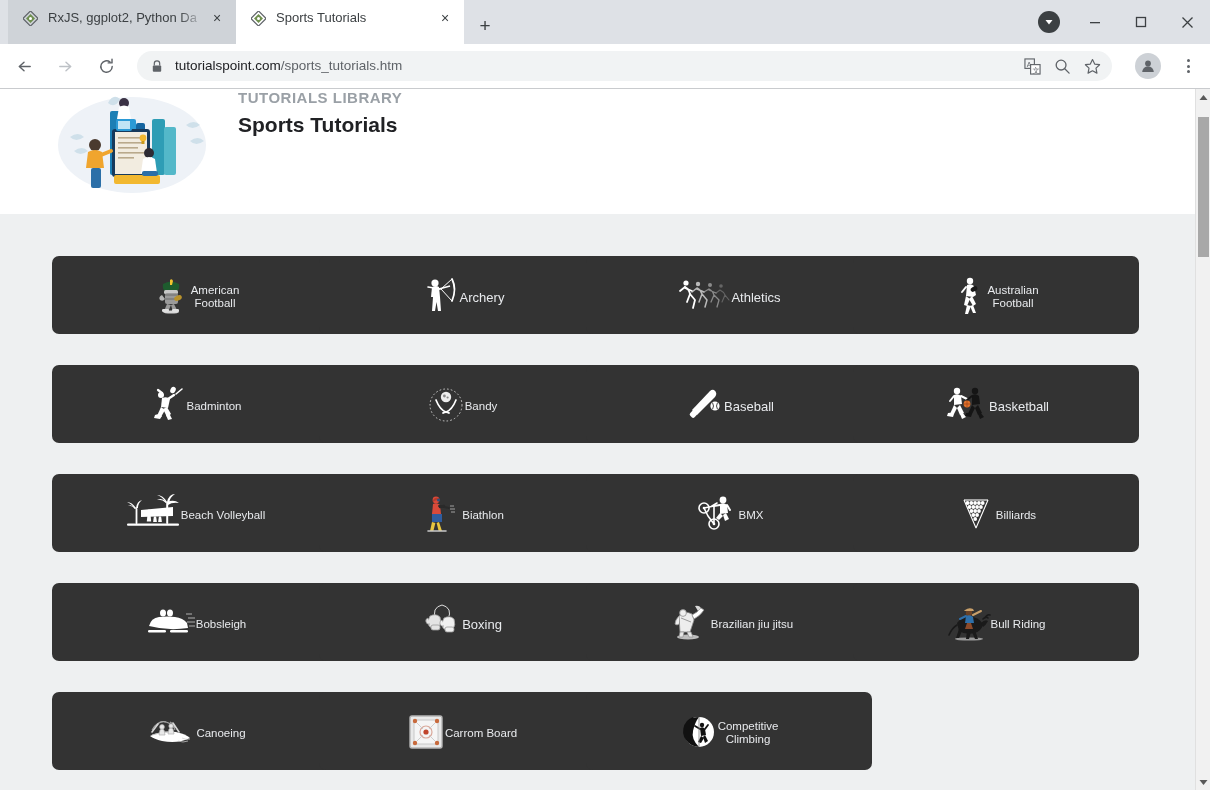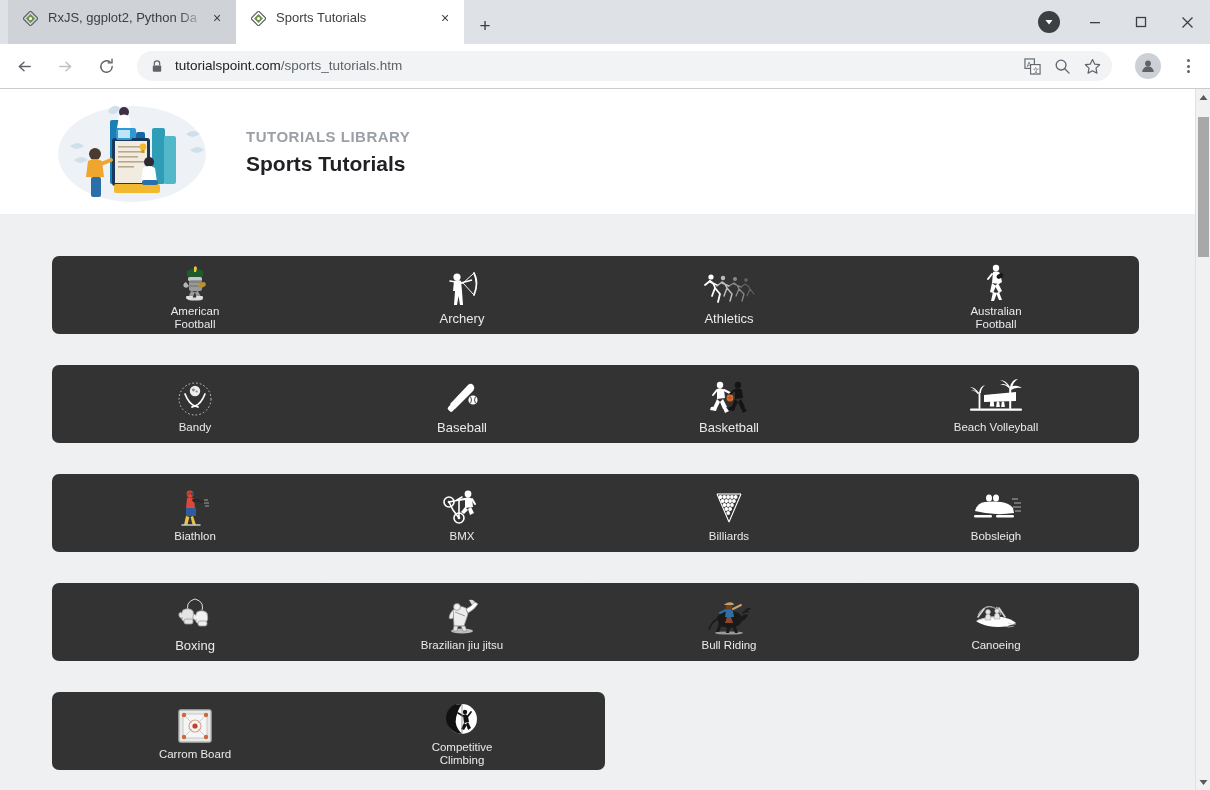--- a/index.html
+++ b/index.html
@@ -161,23 +161,22 @@
     position: absolute;
     top: 0; left: 0; right: 15px; bottom: 0;
     background: #eef0f1;
     overflow: hidden;
   }
 
   .page-header {
     background: #ffffff;
     height: 125px;
     display: flex;
-    align-items: center;
     padding-left: 52px;
-    gap: 34px;
+    gap: 26px;
   }
   .hero-art {
     width: 160px; height: 108px;
     position: relative;
     flex: 0 0 160px;
   }
   .header-text .kicker {
     font-size: 15px;
     letter-spacing: .5px;
     color: #9aa0a6;
@@ -196,21 +195,21 @@
     grid-template-columns: repeat(4, 257px);
     gap: 31px 10px;
     justify-content: start;
   }
   .tile {
     width: 286px;
     height: 78px;
     background: #333333;
     border-radius: 7px;
     display: flex;
-    flex-direction: column;
+    flex-direction: row;
     align-items: center;
     justify-content: center;
     padding-top: 4px;
     cursor: pointer;
   }
   .tile-icon {
     height: 40px;
     display: flex; align-items: center; justify-content: center;
     margin-bottom: 2px;
   }
@@ -497,20 +496,37 @@
               <path d="M19 20 l4 8 l-3 2 l-4 -7 Z"></path>
               <path d="M14 29 l-2 9 h3 l3 -8 Z"></path>
               <path d="M20 29 l3 8 h-3 l-3 -7 Z"></path>
               <path d="M13 11 l-4 5" stroke="#ffffff" stroke-width="2" fill="none" stroke-linecap="round"></path>
             </svg>
           </div>
           <div class="tile-label">Australian
 Football</div>
         </div>
 
+        <div class="tile">
+          <div class="tile-icon">
+            <svg width="38" height="40" viewBox="0 0 38 40" fill="#ffffff">
+              <circle cx="12" cy="10" r="3"></circle>
+              <ellipse cx="24" cy="5" rx="2.6" ry="3.4" transform="rotate(25 24 5)"></ellipse>
+              <path d="M27 9 l6 -5" stroke="#ffffff" stroke-width="1.6" fill="none" stroke-linecap="round"></path>
+              <path d="M13 13 q5 -2 8 1 l-2 9 l-7 -1 Z"></path>
+              <path d="M19 14 l6 -4" stroke="#ffffff" stroke-width="2.2" fill="none" stroke-linecap="round"></path>
+              <path d="M13 8 l-4 -3" stroke="#ffffff" stroke-width="2.2" fill="none" stroke-linecap="round"></path>
+              <path d="M12 22 l-4 9 l4 1 l4 -7 Z"></path>
+              <path d="M18 22 l4 7 l-4 3 l-4 -8 Z"></path>
+              <path d="M6 30 q4 -2 7 1 l-2 3 l-6 -1 Z"></path>
+              <path d="M20 28 l3 6 l-4 1 l-2 -5 Z"></path>
+            </svg>
+          </div>
+          <div class="tile-label">Badminton</div>
+        </div>
 
         <div class="tile">
           <div class="tile-icon">
             <svg width="38" height="38" viewBox="0 0 38 38">
               <circle cx="19" cy="19" r="16" fill="none" stroke="#cccccc" stroke-width="1" stroke-dasharray="1.6 2.2"></circle>
               <circle cx="19" cy="11" r="5.2" fill="#ededed"></circle>
               <circle cx="17.4" cy="10" r="1.4" fill="#888888"></circle>
               <circle cx="20.6" cy="11.5" r="1.1" fill="#888888"></circle>
               <path d="M9 14 q4 10 10 12" stroke="#ffffff" stroke-width="1.7" fill="none" stroke-linecap="round"></path>
               <path d="M29 14 q-4 10 -10 12" stroke="#ffffff" stroke-width="1.7" fill="none" stroke-linecap="round"></path>

